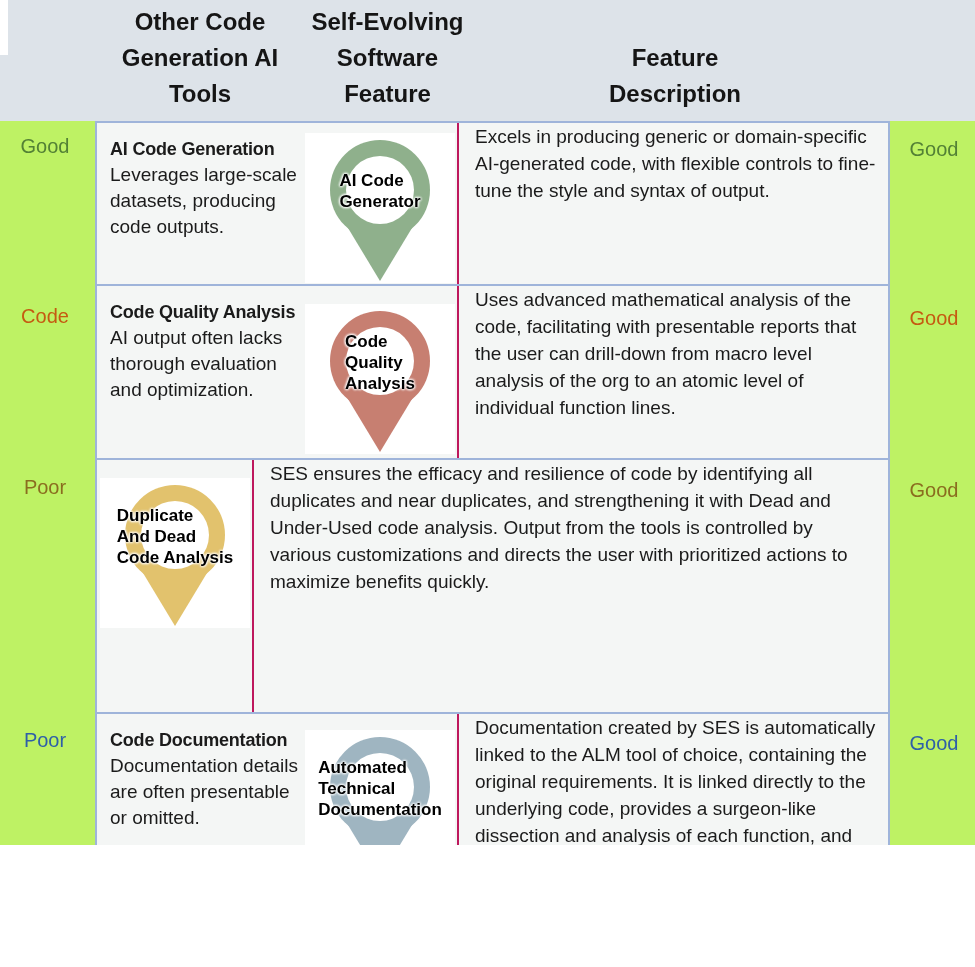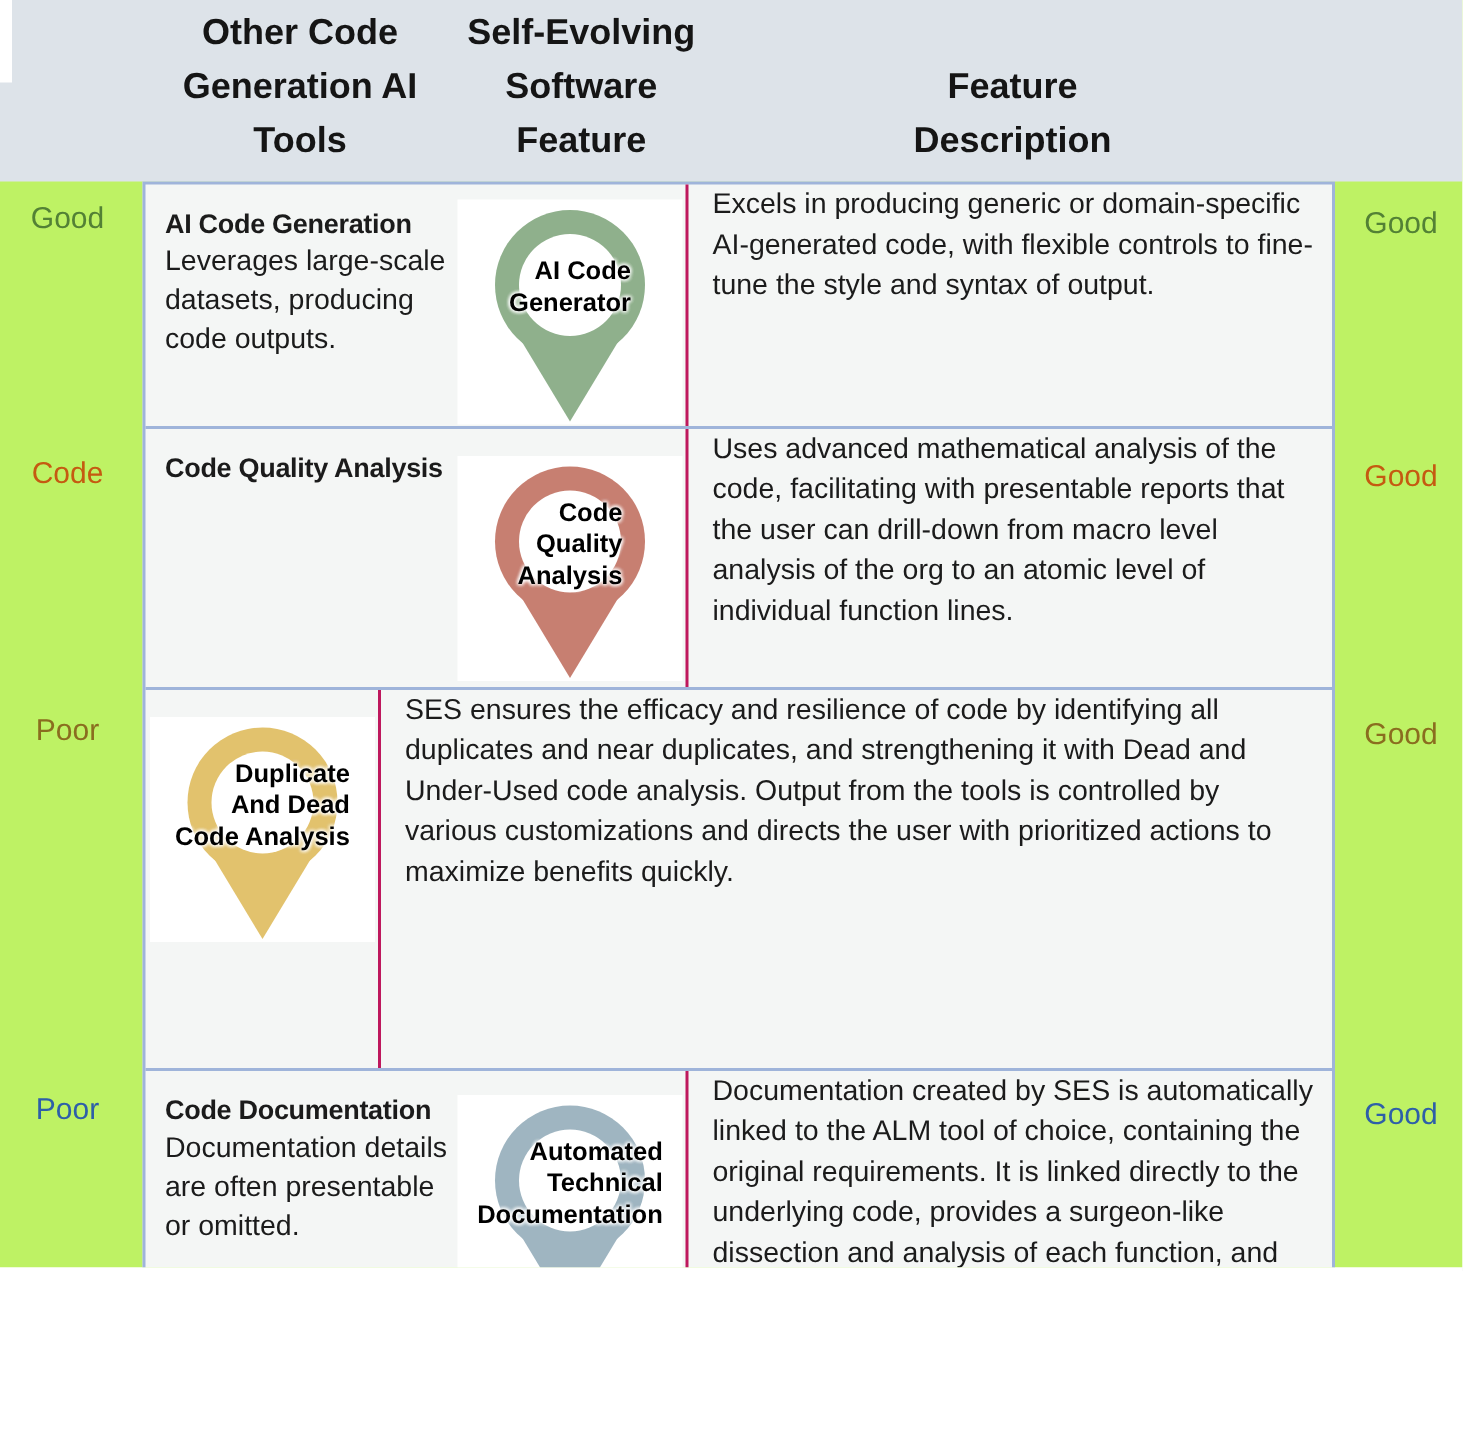--- a/index.html
+++ b/index.html
@@ -33,21 +33,21 @@
   .tool-title{font-weight:bold;font-size:18px;line-height:26px;letter-spacing:-0.2px;}
   .cell-pin{width:155px;position:relative;}
   .cell-desc{flex:1;box-sizing:border-box;border-left:2px solid #be185d;
     padding:0 10px 0 16px;font-size:19px;line-height:27px;}
   
   .pin-box{position:absolute;right:2px;width:150px;height:150px;background:#ffffff;}
   .pin-top-1{top:10px;} .pin-top-2{top:18px;} .pin-top-3{top:18px;} .pin-top-4{top:16px;}
   .pin-svg{position:absolute;left:0;top:0;}
   .pin-label{
     position:absolute;left:-30px;right:-30px;top:0;height:116px;
-    display:flex;align-items:center;justify-content:center;text-align:right;
+    display:flex;align-items:center;justify-content:center;text-align:left;
     font-weight:bold;font-size:17px;line-height:21px;color:#000;white-space:pre-line;
     text-shadow:0 0 3px #fff,0 0 3px #fff,0 0 3px #fff,0 0 3px #fff;
   }
   
   .rating{position:absolute;font-size:20px;line-height:30px;text-align:center;}
   .rating-left{left:0;width:90px;}
   .rating-right{left:892px;width:84px;}
   .rt-1{top:131px;} .rt-2{top:301px;} .rt-3{top:472px;} .rt-4{top:725px;}
   .rr-1{top:134px;} .rr-2{top:303px;} .rr-3{top:475px;} .rr-4{top:728px;}
 </style>
@@ -85,20 +85,21 @@
           <div class="pin-label">AI Code
 Generator</div>
         </div>
       </div>
       <div class="cell-desc">Excels in producing generic or domain-specific AI-generated code, with flexible controls to fine-tune the style and syntax of output.</div>
     </div>
 
     <div class="row row-2">
       <div class="cell-tool">
         <div class="tool-title">Code Quality Analysis</div>
+        <div class="tool-text">AI output often lacks thorough evaluation and optimization.</div>
       </div>
       <div class="cell-pin">
         <div class="pin-box pin-top-2" style="color: rgb(199, 127, 113);">
           <svg class="pin-svg" width="150" height="150" viewBox="0 0 150 150">
             <circle cx="75" cy="57" r="50" fill="currentColor"></circle>
             <polygon points="40,90 110,90 75,148" fill="currentColor"></polygon>
             <circle cx="75" cy="57" r="34" fill="#ffffff"></circle>
           </svg>
           <div class="pin-label">Code
 Quality

